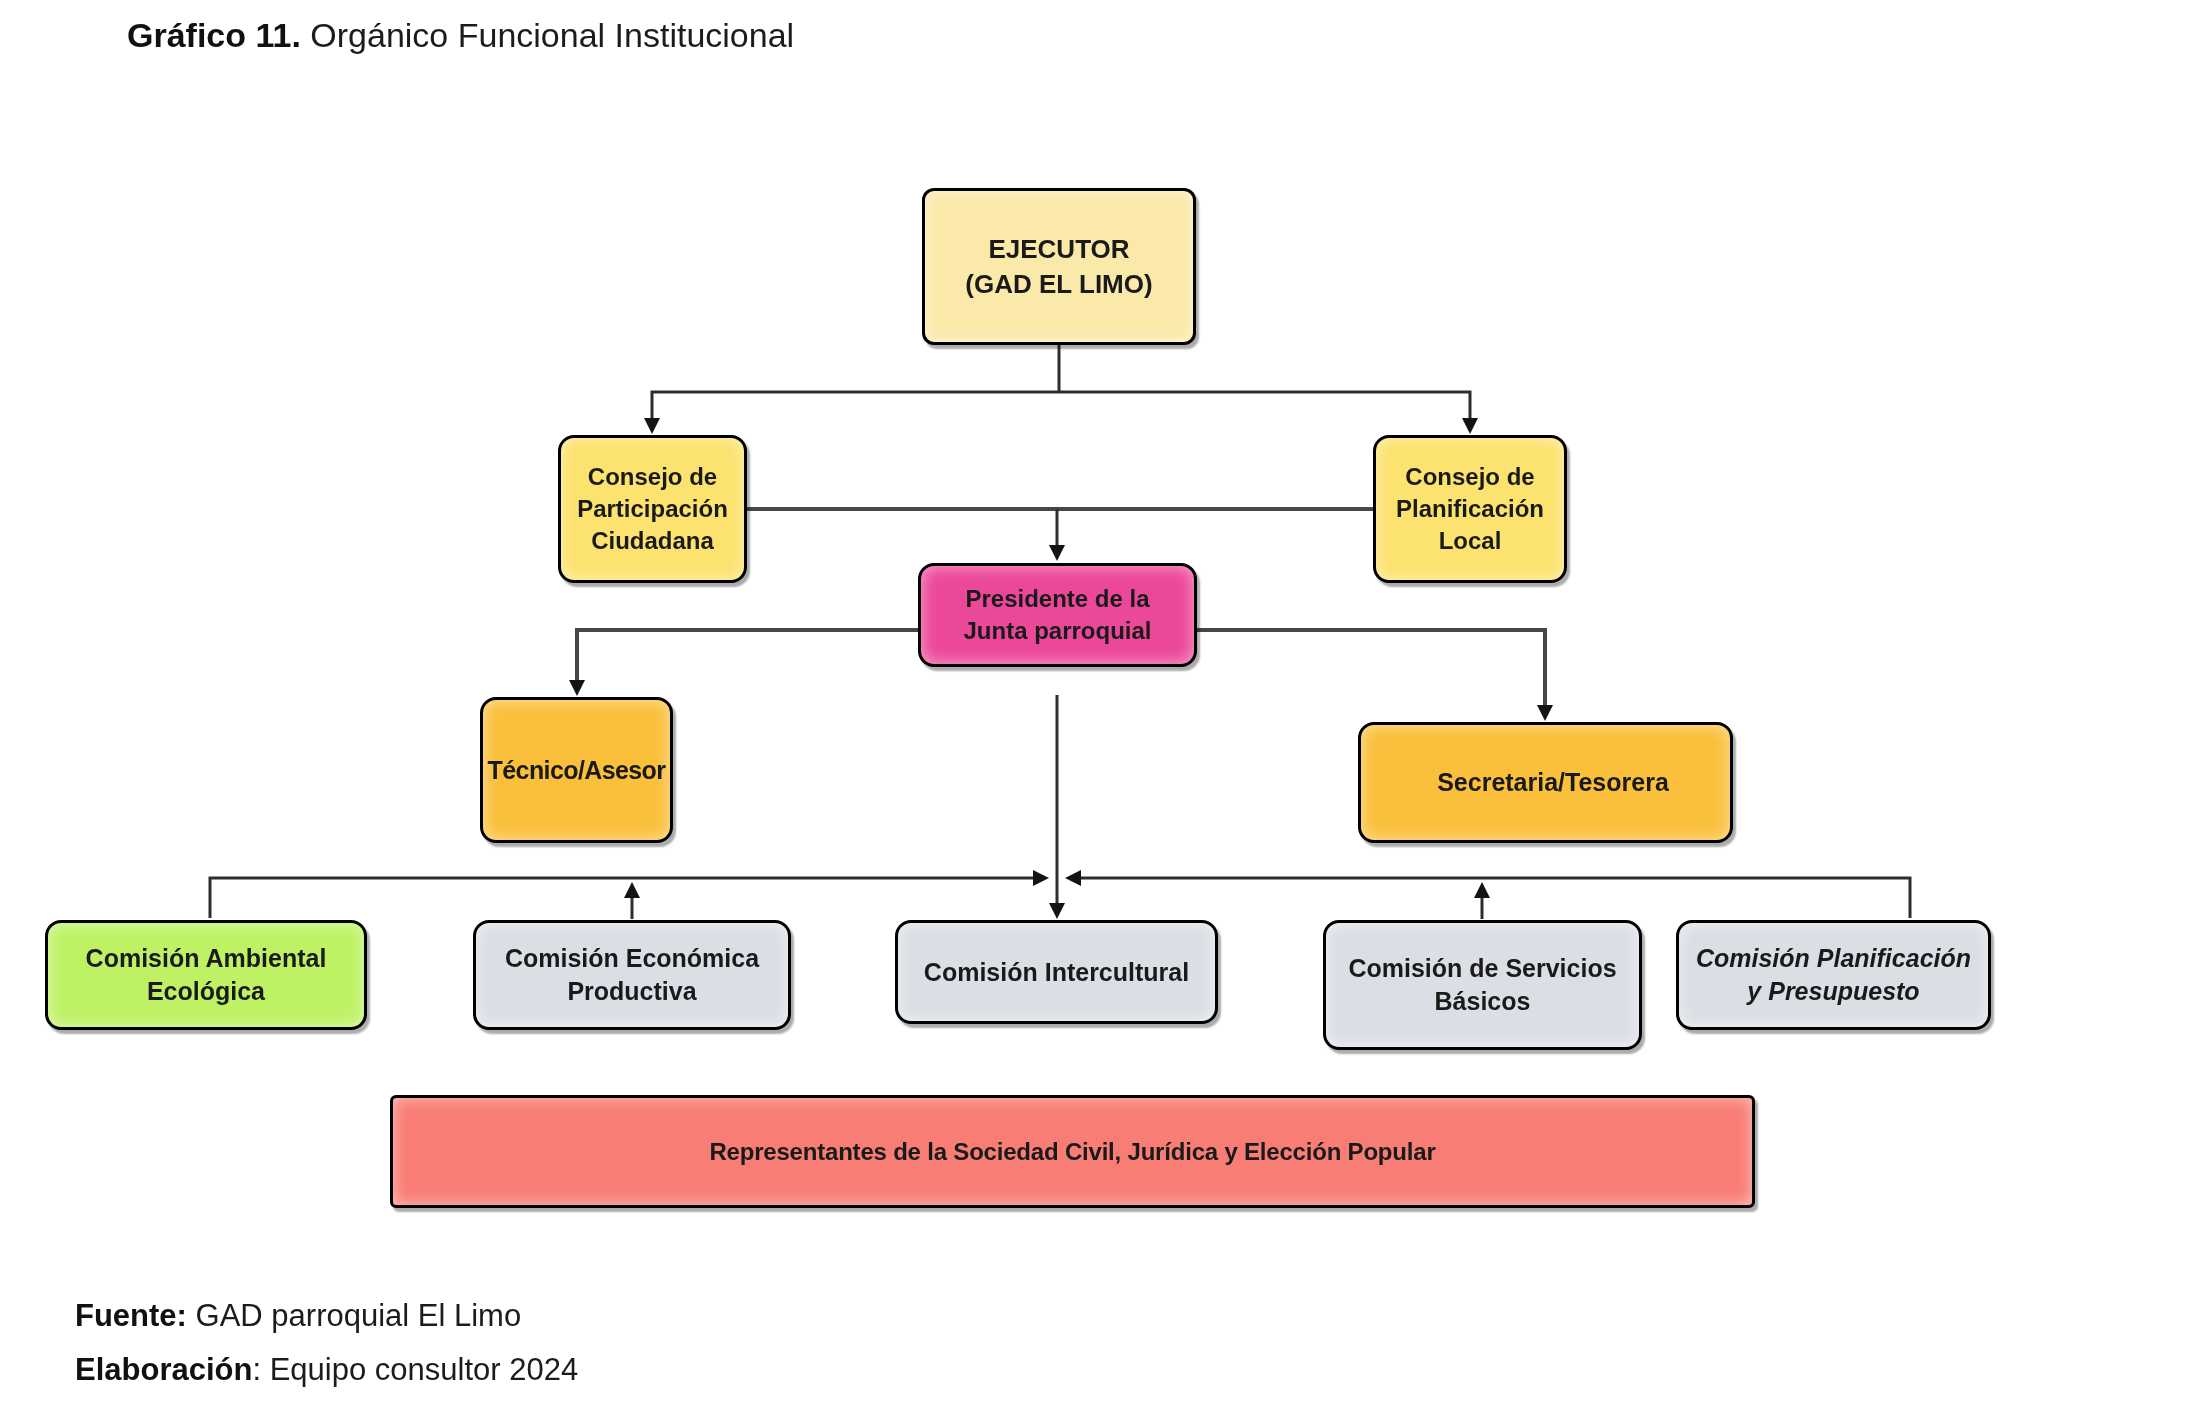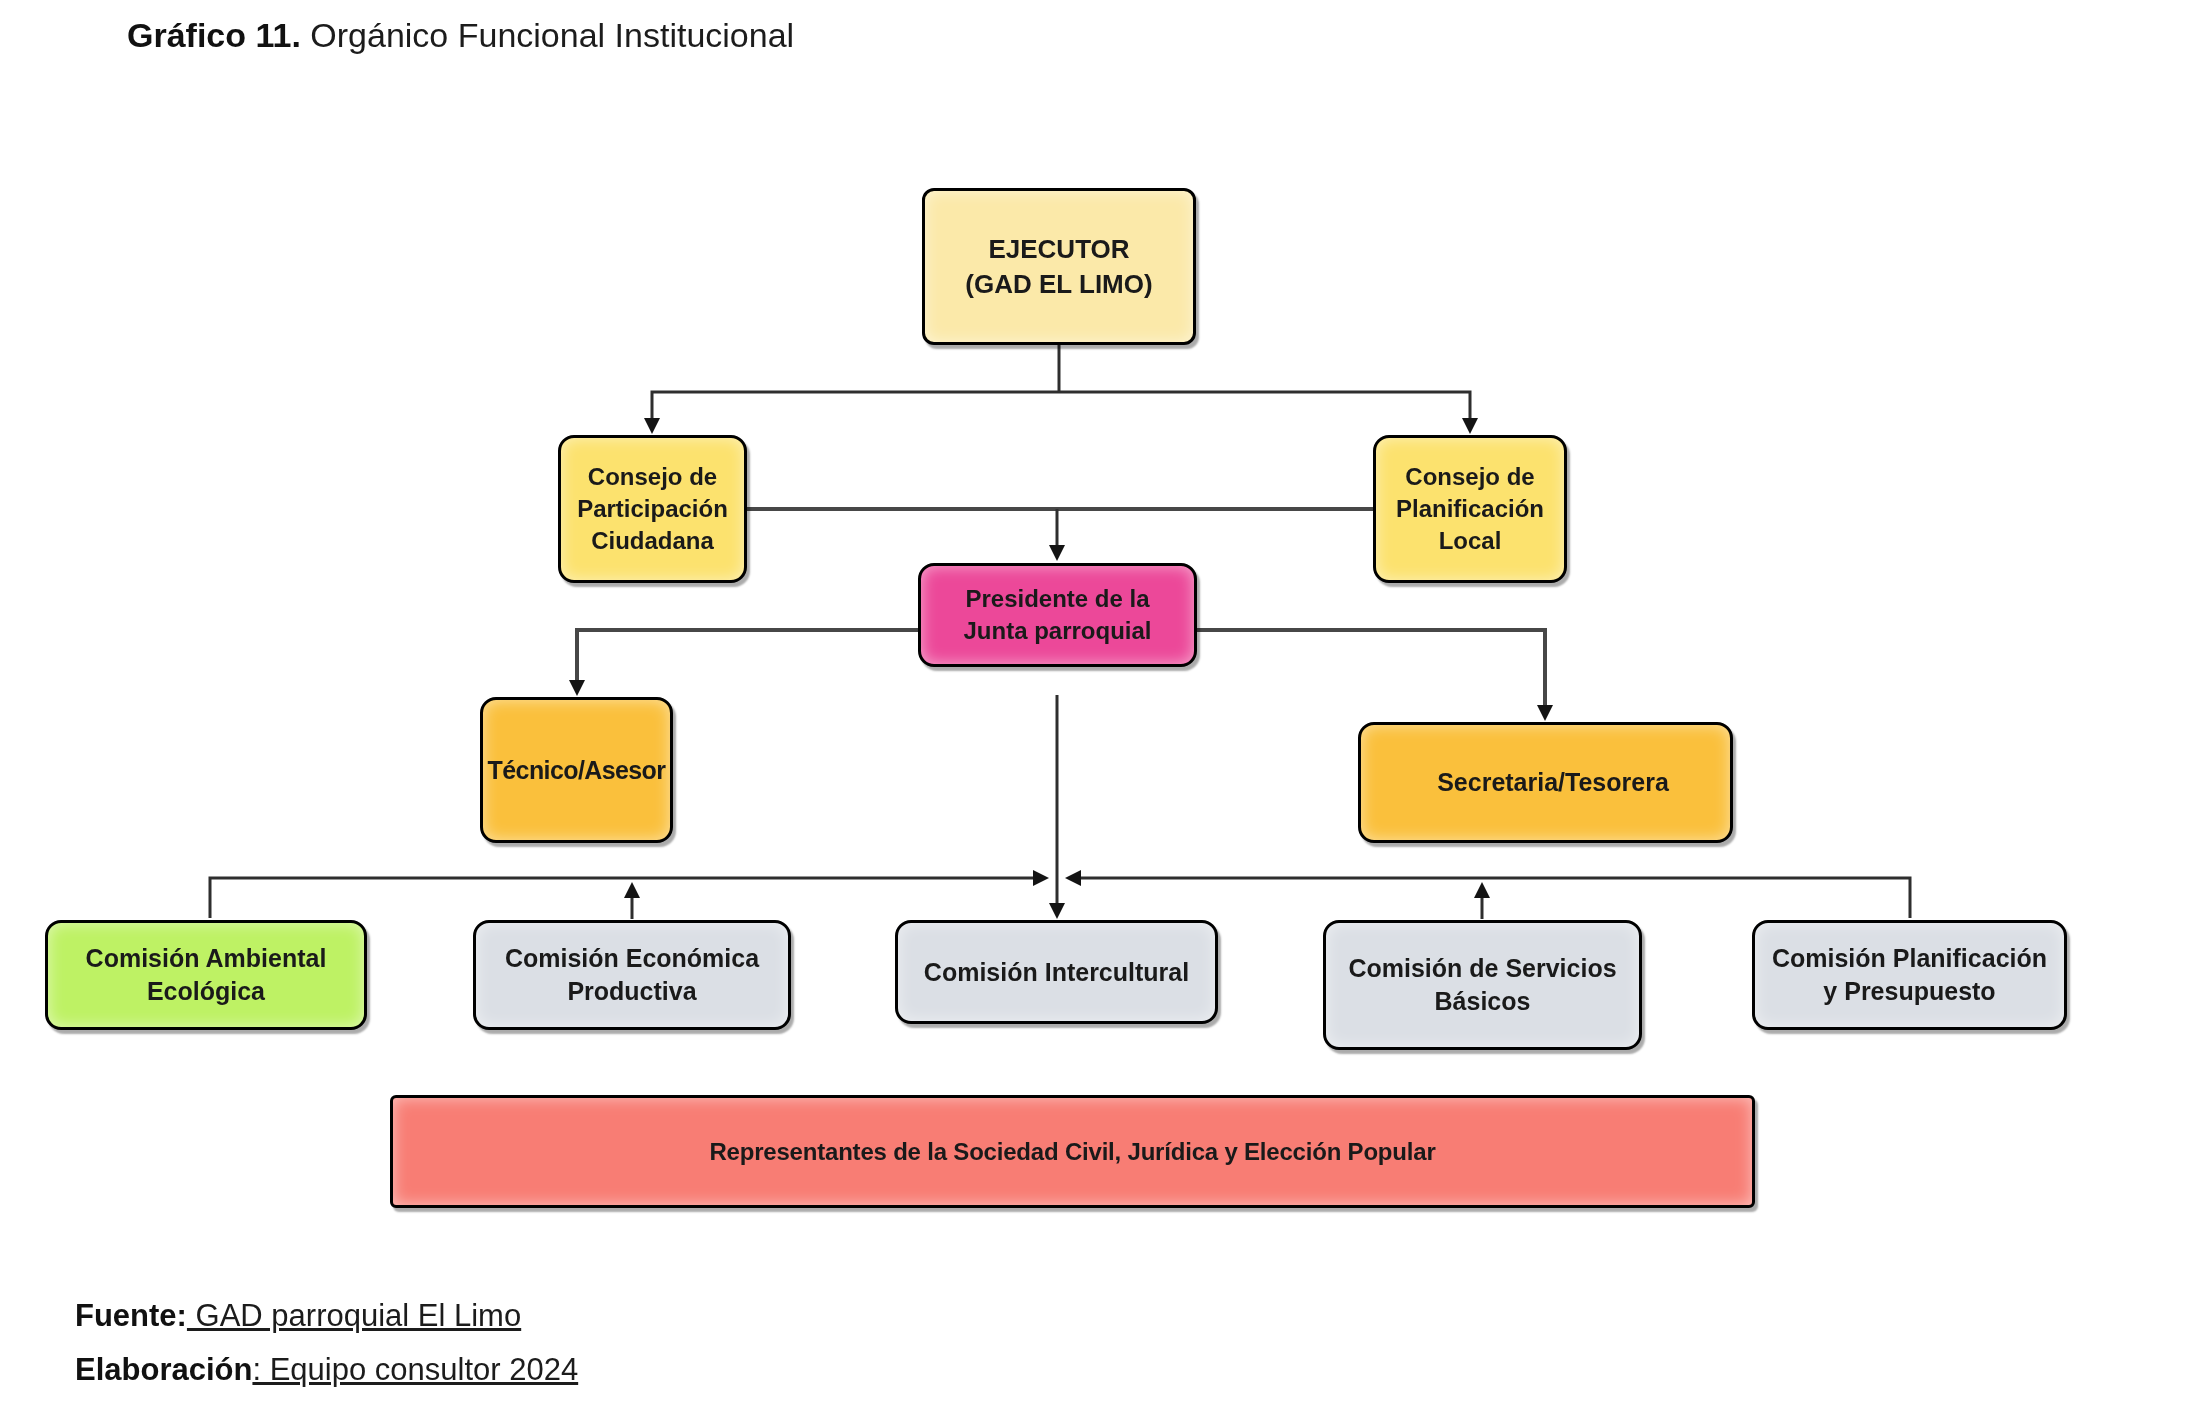--- a/index.html
+++ b/index.html
@@ -23,21 +23,21 @@
     border:3px solid #000; border-radius:16px;
     font-weight:bold; color:#1a1a1a; line-height:1.32;
     box-shadow: inset 0 0 16px rgba(255,255,255,.55), 3px 4px 2px rgba(0,0,0,.33);
   }
   .fz24{font-size:24px} .fz25{font-size:25px} .fz26{font-size:26px}
   .node.banner { border-radius:6px; letter-spacing:-0.2px; }
   .node.tight { letter-spacing:-0.6px; }
 
   .source-note { position:absolute; left:75px; font-size:31px; color:#111; white-space:nowrap; }
   .source-note .s-label { font-weight:bold; }
-  .source-note .s-value { font-weight:normal; color:#1c1c1c;text-decoration:underline; }
+  .source-note .s-value { font-weight:normal; color:#1c1c1c; }
 </style>
 </head>
 <body>
 
 <div class="canvas">
 
   <div class="fig-title">
     <span class="t-prefix">Gráfico 11.</span><span class="t-rest"> Orgánico Funcional Institucional</span>
   </div>
 
@@ -96,21 +96,21 @@
 Ecológica</div>
 
   <div class="node fz25" style="left: 473px; top: 920px; width: 318px; height: 110px; background: rgb(219, 223, 229);">Comisión Económica
 Productiva</div>
 
   <div class="node fz25" style="left: 895px; top: 920px; width: 323px; height: 104px; background: rgb(219, 223, 229);">Comisión Intercultural</div>
 
   <div class="node fz25" style="left: 1323px; top: 920px; width: 319px; height: 130px; background: rgb(219, 223, 229);">Comisión de Servicios
 Básicos</div>
 
-  <div class="node fz25" style="left: 1752px; top: 920px; width: 315px; height: 110px; background: rgb(219, 223, 229);">Comisión Planificación
+  <div class="node fz25" style="left: 1676px; top: 920px; width: 315px; height: 110px; background: rgb(219, 223, 229); font-style: italic;">Comisión Planificación
 y Presupuesto</div>
 
   <div class="node banner fz24" style="left: 390px; top: 1095px; width: 1365px; height: 113px; background: rgb(248, 125, 116);">Representantes de la Sociedad Civil, Jurídica y Elección Popular</div>
 
   <div class="source-note" style="top:1298px;">
     <span class="s-label">Fuente:</span><span class="s-value"> GAD parroquial El Limo</span>
   </div>
   <div class="source-note" style="top:1352px;">
     <span class="s-label">Elaboración</span><span class="s-value">: Equipo consultor 2024</span>
   </div>

